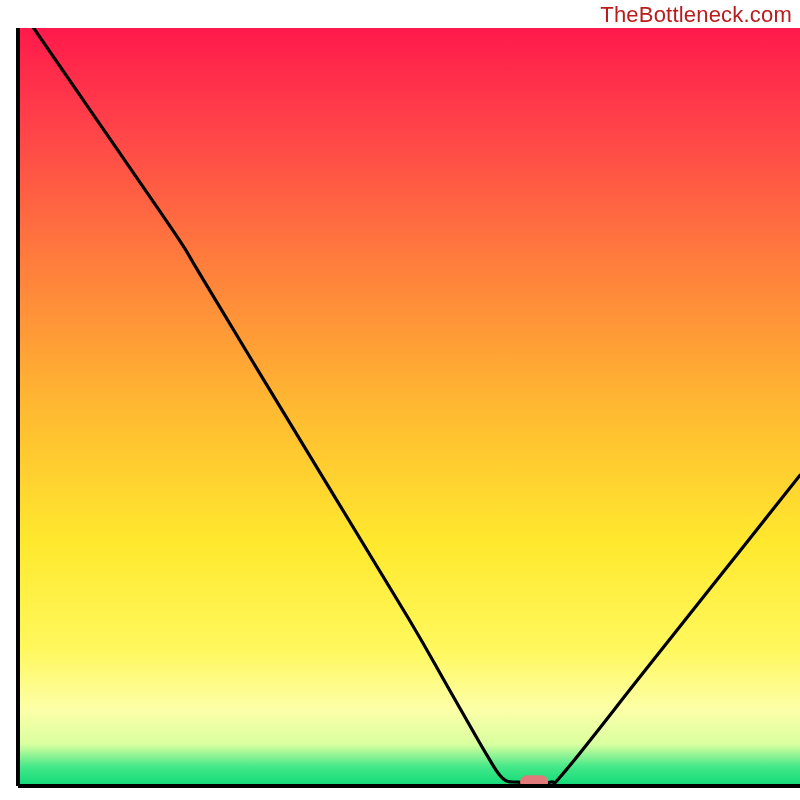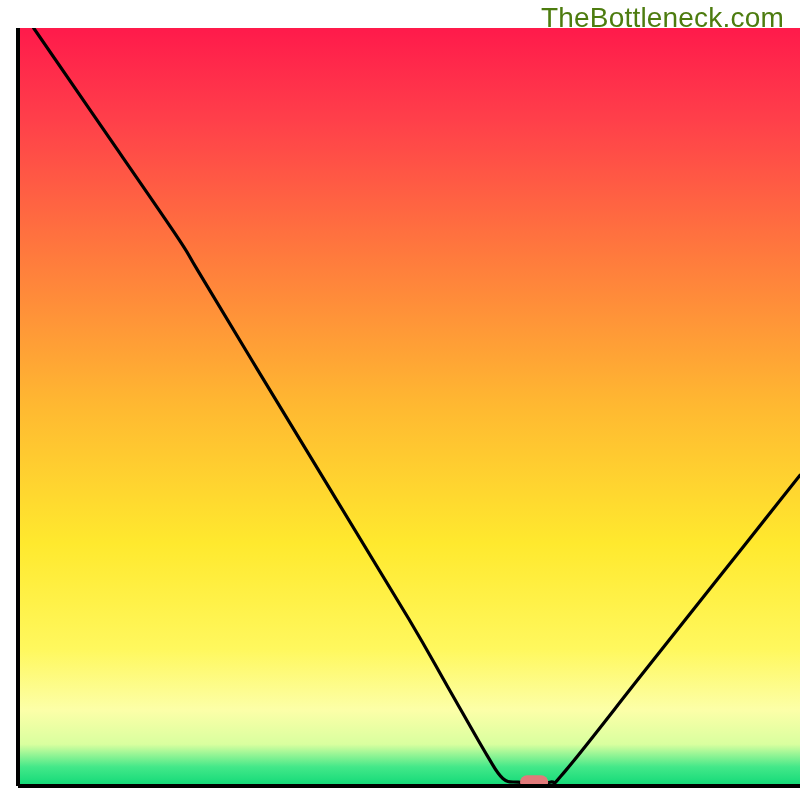--- a/index.html
+++ b/index.html
@@ -12,24 +12,24 @@
   }
   .container {
     position: relative;
     width: 800px;
     height: 800px;
     background: #ffffff;
   }
   .watermark {
     position: absolute;
     top: 2px;
-    right: 16px;
-    font-size: 28px;
+    right: 8px;
+    font-size: 22px;
     font-weight: 500;
-    color: #4d7c0f;
+    color: #b91c1c;
     letter-spacing: 0.2px;
     z-index: 4;
   }
   svg.plot {
     position: absolute;
     left: 0;
     top: 0;
     width: 800px;
     height: 800px;
   }

